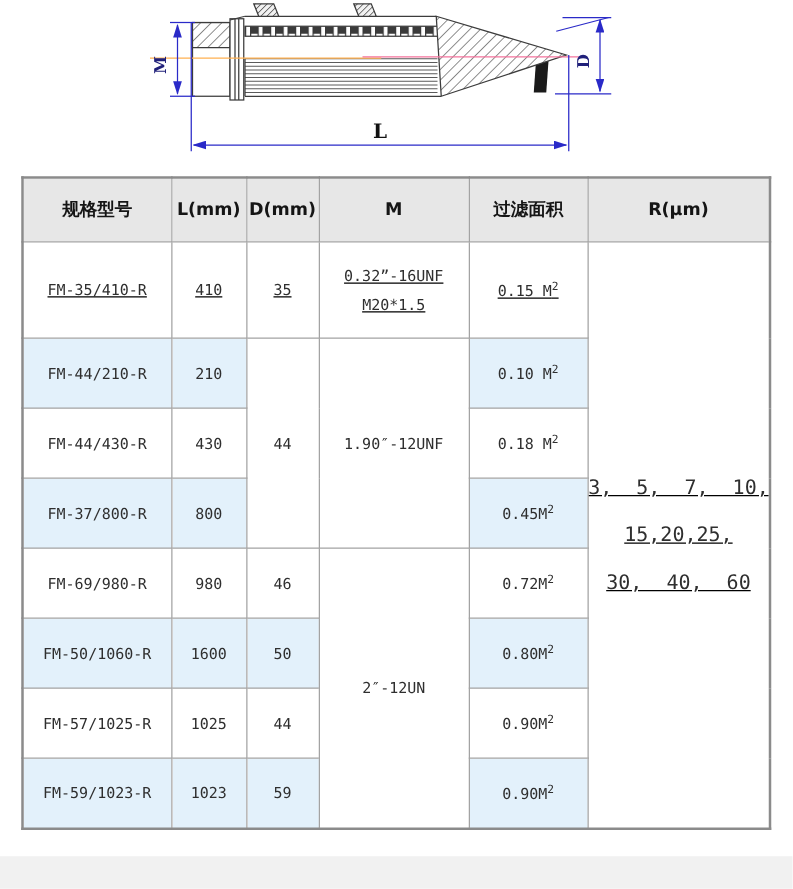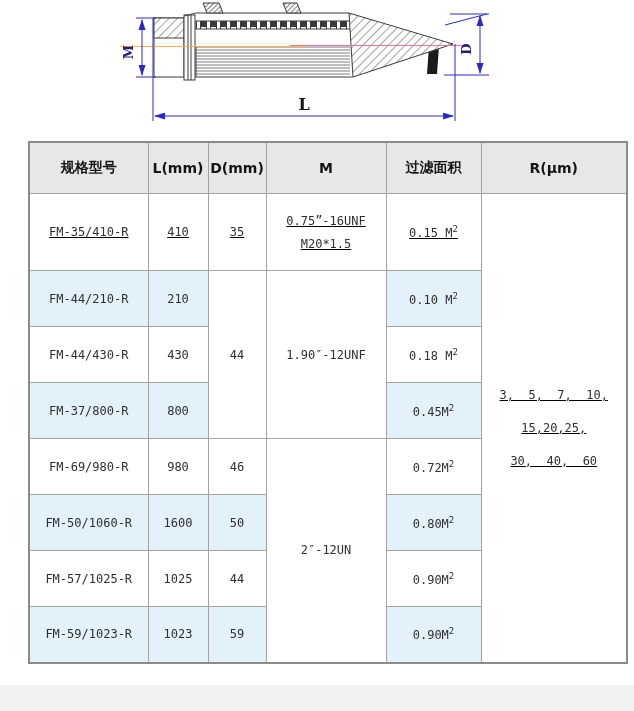--- a/index.html
+++ b/index.html
@@ -3,42 +3,42 @@
 <meta charset="utf-8">
 <style>
   html,body{margin:0;padding:0;}
   body{
     width:634px;height:711px;position:relative;background:#ffffff;
     font-family:"DejaVu Sans",sans-serif;overflow:hidden;
   }
   .drawing-wrap{position:absolute;left:0;top:0;width:634px;height:140px;}
   
   table.spec{
-    position:absolute;left:28px;top:141px;width:598px;
+    position:absolute;left:17px;top:141px;width:598px;
     border-collapse:collapse;table-layout:fixed;
     border:2px solid #8b8b8b;background:#fff;
   }
   table.spec th,table.spec td{
     border:1px solid #a3a3a3;text-align:center;vertical-align:middle;
     color:#2f2f2f;padding:0;overflow:hidden;
   }
   table.spec thead th{
     background:#e7e7e7;height:50px;
     font-size:14px;font-weight:bold;color:#151515;
     font-family:"DejaVu Sans",sans-serif;
   }
   .latin{font-family:"DejaVu Sans Mono","Liberation Mono",monospace;}
   td{font-family:"DejaVu Sans Mono","Liberation Mono",monospace;font-size:12px;}
   tr.r1{height:77px;text-decoration:underline;}
   tr.rn{height:56px;}
   tr.alt td{background:#e3f1fb;}
   td.merged{background:#ffffff !important;}
   sup{font-size:9px;}
   .m-line{margin:9px 0;white-space:pre;}
-  .r-line{margin:19px 0;white-space:pre;font-size:12px;}
+  .r-line{margin:19px 0;white-space:pre;font-size:16px;}
   .footer-strip{
     position:absolute;left:0;bottom:0;width:634px;height:26px;background:#f1f1f1;
   }
 </style>
 </head>
 <body>
 
 <div class="drawing-wrap">
   <svg width="634" height="140" viewBox="0 0 634 140">
     <defs>
@@ -144,21 +144,21 @@
       <th>过滤面积</th>
       <th class="latin">R(μm)</th>
     </tr>
   </thead>
   <tbody>
     <tr class="r1">
       <td>FM-35/410-R</td>
       <td>410</td>
       <td>35</td>
       <td>
-        <div class="m-line">0.75”-16UNF</div>
+        <div class="m-line">0.32”-16UNF</div>
         <div class="m-line">M20*1.5</div>
       </td>
       <td><span>0.15 M</span><sup>2</sup></td>
       <td class="merged" rowspan="8">
         <div class="r-line">3,  5,  7,  10,</div>
         <div class="r-line">15,20,25,</div>
         <div class="r-line">30,  40,  60</div>
       </td>
     </tr>
     <tr class="rn alt">

